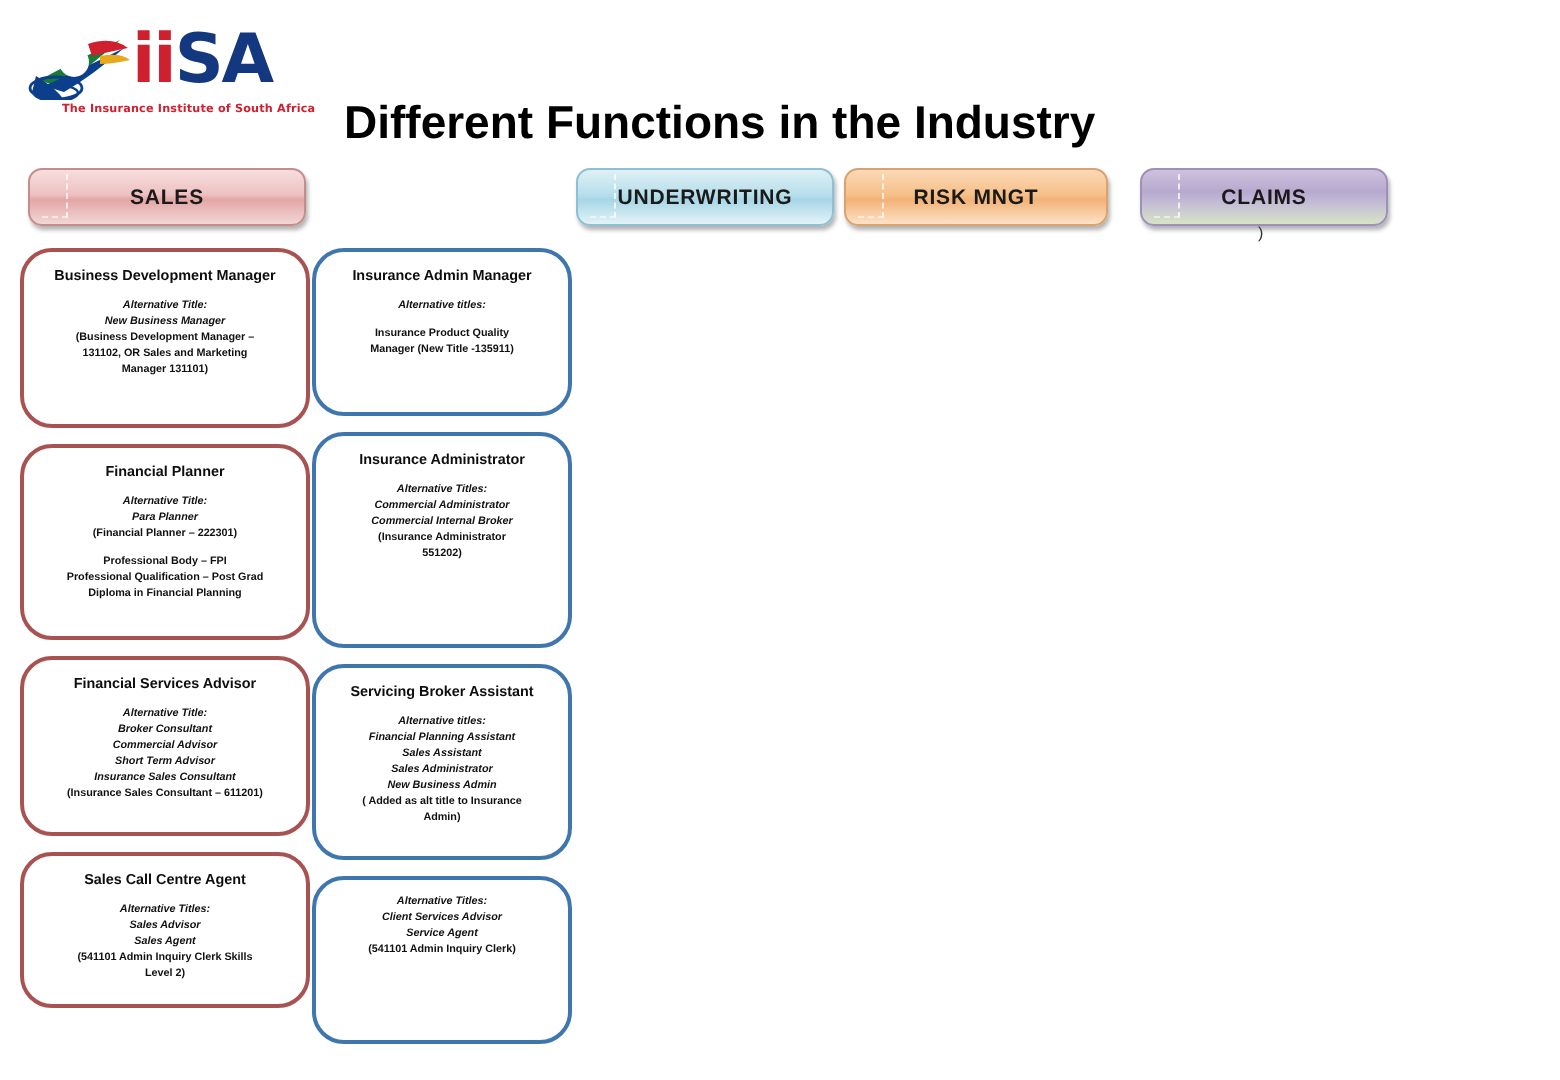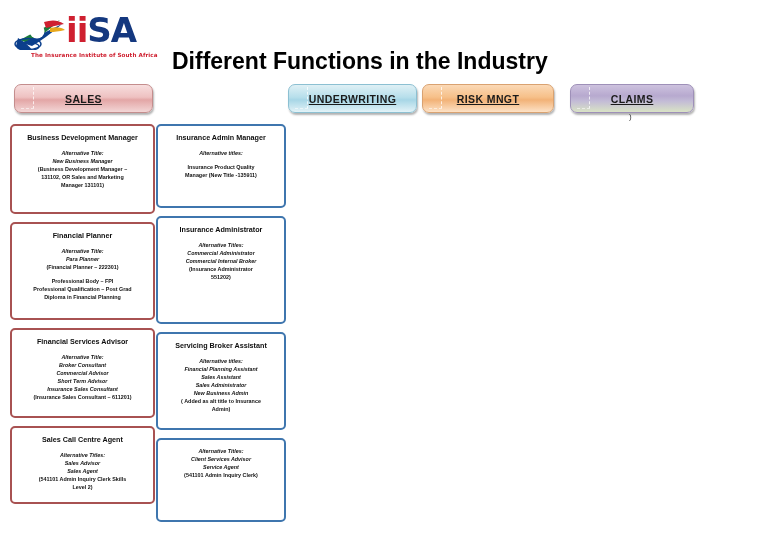--- a/index.html
+++ b/index.html
@@ -50,21 +50,21 @@
     letter-spacing:0.4px;
     box-shadow:1px 2px 2px rgba(0,0,0,.30);
     overflow:hidden;
   }
   .fbtn .gleam{
     position:absolute;left:6px;top:2px;width:12px;height:21px;
     border-right:1px dashed rgba(255,255,255,.75);
     border-bottom:1px dashed rgba(255,255,255,.55);
     pointer-events:none;
   }
-  .fbtn .lbl{position:relative;z-index:2;text-decoration:underline;}
+  .fbtn .lbl{position:relative;z-index:2;}
 
   #btn-sales{left:14px;width:137px;
     background:linear-gradient(to bottom,#f7dede 0%,#eec1c1 45%,#e3a6a6 55%,#f3d6d6 100%);
     border:1px solid #c48d8d;}
   #btn-admin{left:159px;width:105px;
     background:linear-gradient(to bottom,#e2edf7 0%,#c2daf0 45%,#a8c8e6 55%,#dbeaf7 100%);
     border:1px solid #8fb0cf;}
   #btn-uw{left:288px;width:127px;
     background:linear-gradient(to bottom,#dff0f5 0%,#b7dfeb 45%,#a7d6e6 55%,#e3f3f8 100%);
     border:1px solid #8cc0d2;}
@@ -81,21 +81,21 @@
   }
 
   
   .col{position:absolute;top:124px;}
   #col-sales{left:10px;width:145px;}
   #col-admin{left:156px;width:123px;}
 
   .card{
     position:absolute;left:0;
     box-sizing:border-box;
-    border-radius:5px;
+    border-radius:16px;
     background:#ffffff;
     text-align:center;
     padding:7px 6px 4px 6px;
     overflow:hidden;
   }
   #col-sales .card{border:2.5px solid #a85252;width:145px;}
   #col-admin .card{border:2.5px solid #3f76ae;width:130px;}
 
   .card .hd{
     font-size:7.2px;font-weight:bold;color:#0e0e0e;

